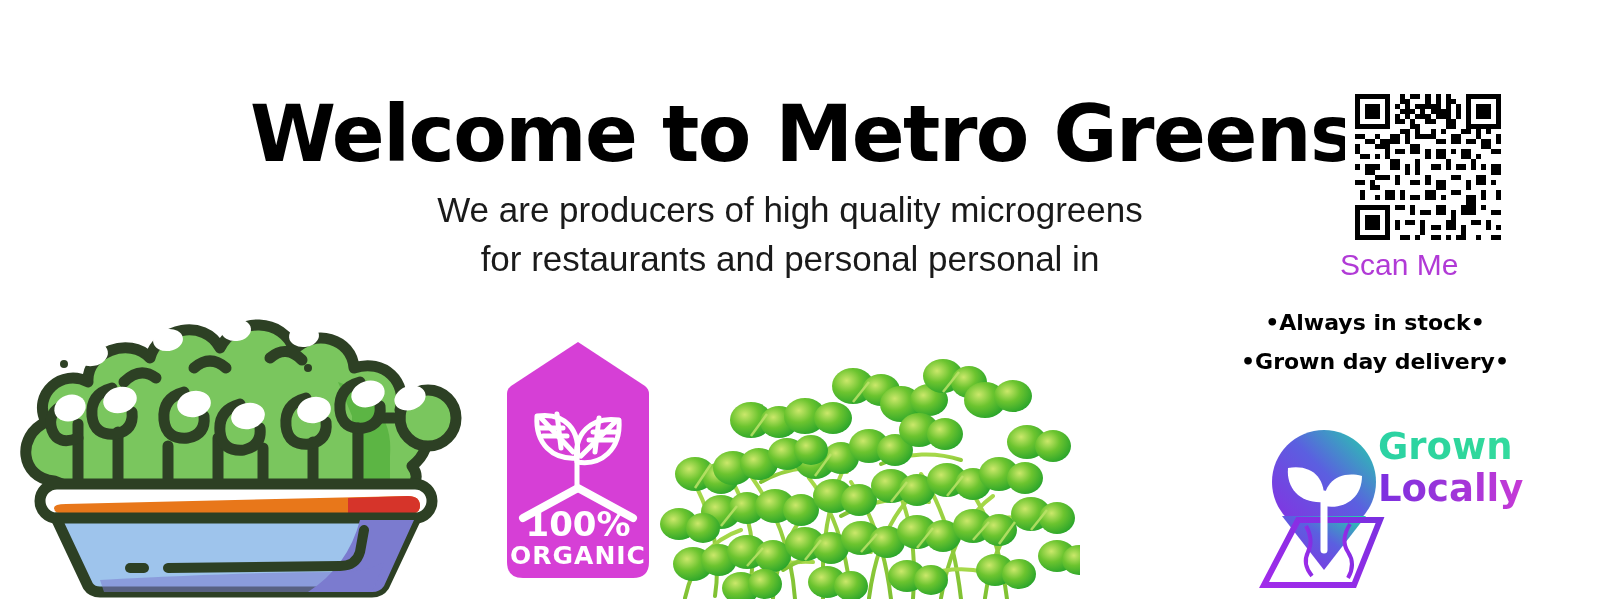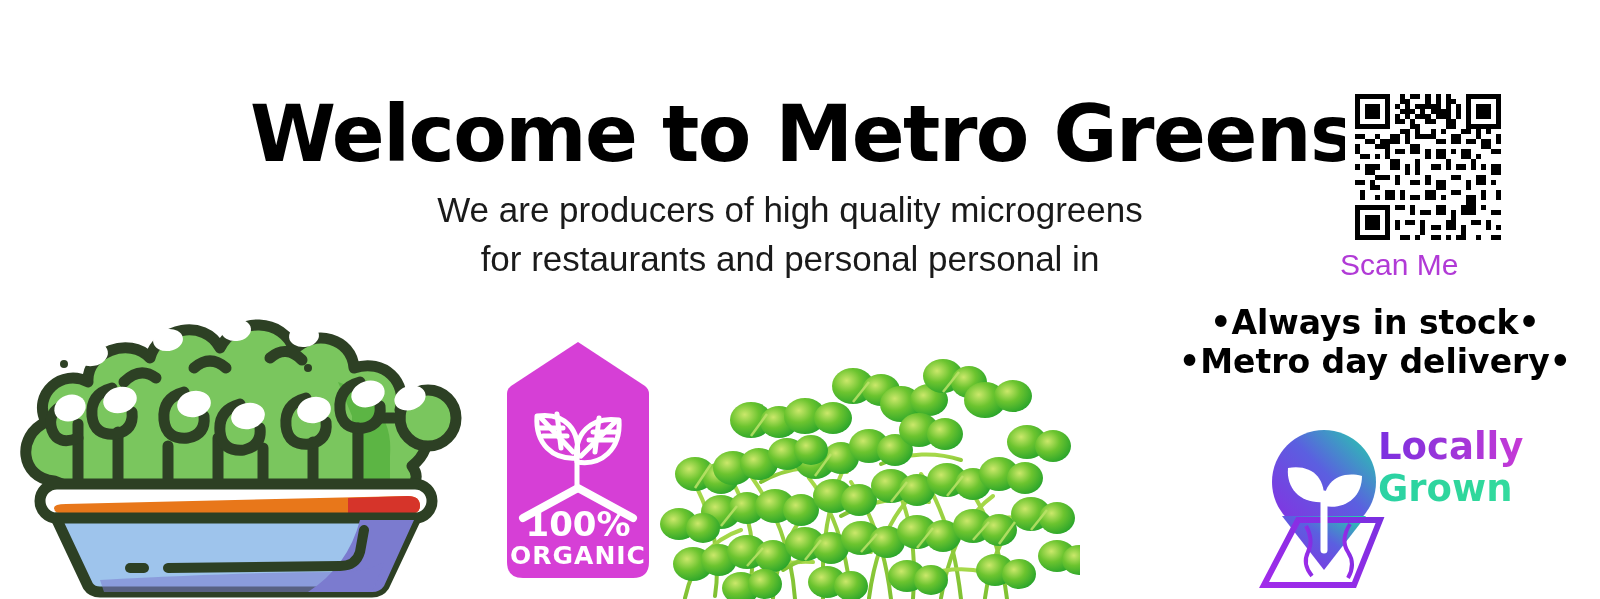--- a/index.html
+++ b/index.html
@@ -79,21 +79,21 @@
   #claims {
     position: absolute;
     left: 1150px;
     top: 303px;
     width: 450px;
     text-align: center;
   }
   .claim-line {
     font-family: "DejaVu Sans", sans-serif;
     font-weight: bold;
-    font-size: 33px;
+    font-size: 22px;
     line-height: 39px;
     color: #000000;
     white-space: nowrap;
   }
 
   
   #locally-grown-logo {
     position: absolute;
     left: 1258px;
     top: 412px;
@@ -312,21 +312,21 @@
         <rect x="22" y="30" width="2" height="1"></rect>
           <rect x="26" y="30" width="1" height="1"></rect>
         <rect x="29" y="30" width="2" height="1"></rect>
       </g>
     </svg>
     <div id="scan-me">Scan Me</div>
   </div>
 
   <div id="claims">
     <div class="claim-line">•Always in stock•</div>
-    <div class="claim-line">•Metro day delivery•</div>
+    <div class="claim-line">•Grown day delivery•</div>
   </div>
 
   <div id="locally-grown-logo">
     <svg viewBox="0 0 130 175" width="130" height="175" style="position:absolute;left:0;top:8px;">
       <defs>
         <linearGradient id="lgMark" x1="0" y1="1" x2="1" y2="0">
           <stop offset="0%" stop-color="#8a2be2"></stop>
           <stop offset="55%" stop-color="#5b5fe0"></stop>
           <stop offset="100%" stop-color="#21d6a8"></stop>
         </linearGradient>
@@ -344,22 +344,22 @@
       <path d="M48 106 q8 14 2 26 q-6 12 4 24" fill="none" stroke="url(#lgField)" stroke-width="4"></path>
       <path d="M92 104 q-10 16 -2 28 q8 12 0 26" fill="none" stroke="url(#lgField)" stroke-width="4"></path>
 
       <path d="M66 130 C66 108 66 92 66 74" fill="none" stroke="#ffffff" stroke-width="7" stroke-linecap="round"></path>
 
       <path d="M66 82 C44 84 28 70 30 48 C54 44 68 58 66 82 Z" fill="#ffffff"></path>
 
       <path d="M66 86 C86 90 104 78 104 56 C80 50 64 64 66 86 Z" fill="#ffffff"></path>
     </svg>
     <div id="lg-wordmark">
+      <div class="lg-word" id="lg-word-grown">Grown</div>
       <div class="lg-word" id="lg-word-locally">Locally</div>
-      <div class="lg-word" id="lg-word-grown">Grown</div>
     </div>
   </div>
 
   <svg id="organic-badge" viewBox="0 0 146 240">
 
     <path d="M73 2 L140 46 Q144 49 144 54 L144 222 Q144 238 128 238 L18 238 Q2 238 2 222 L2 54 Q2 49 6 46 Z" fill="#d63fd6"></path>
 
     <g fill="none" stroke="#ffffff" stroke-width="5" stroke-linecap="round" stroke-linejoin="round">
       <path d="M72 118 C48 120 30 104 32 76 C60 72 76 90 72 118 Z"></path>
       <path d="M72 122 C96 126 116 110 114 80 C86 76 68 94 72 122 Z"></path>

